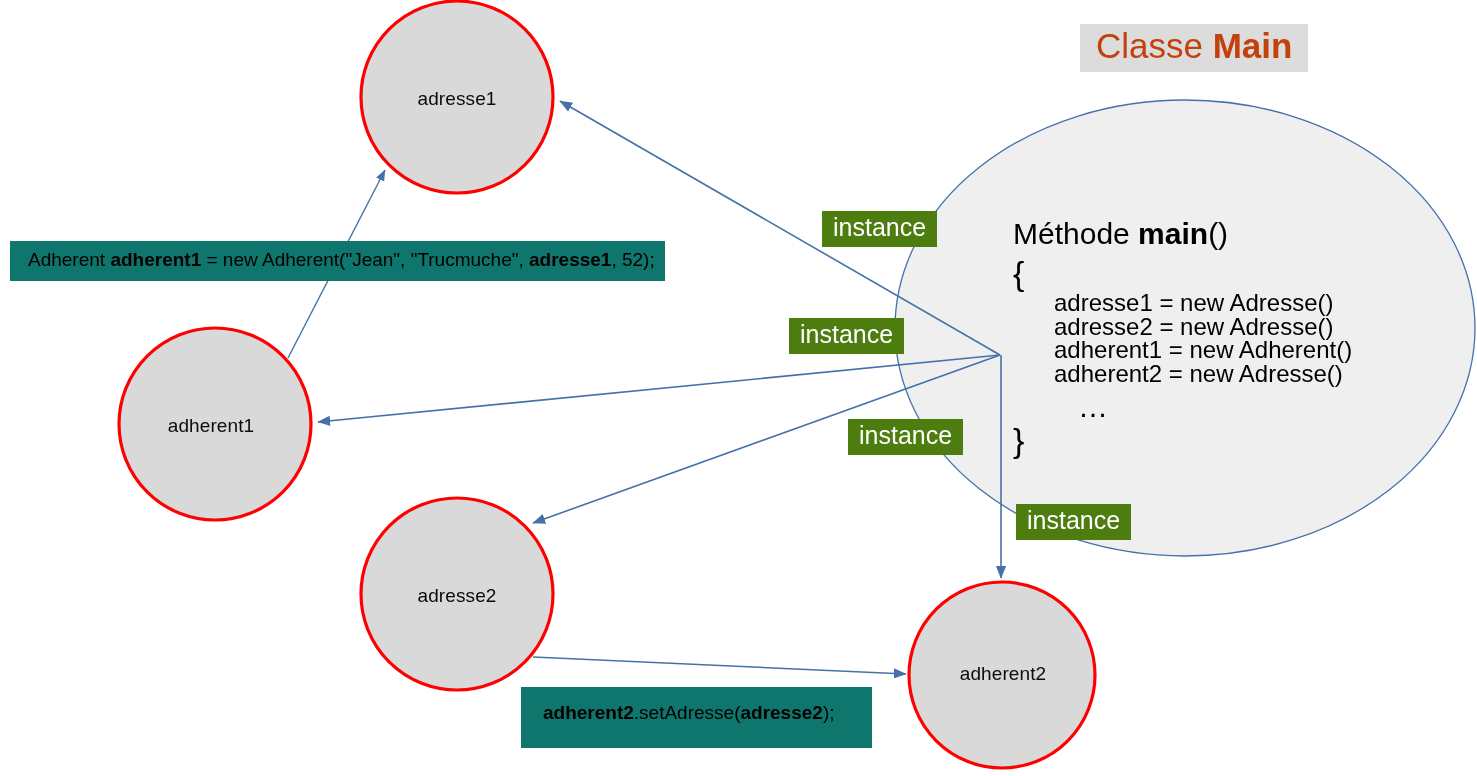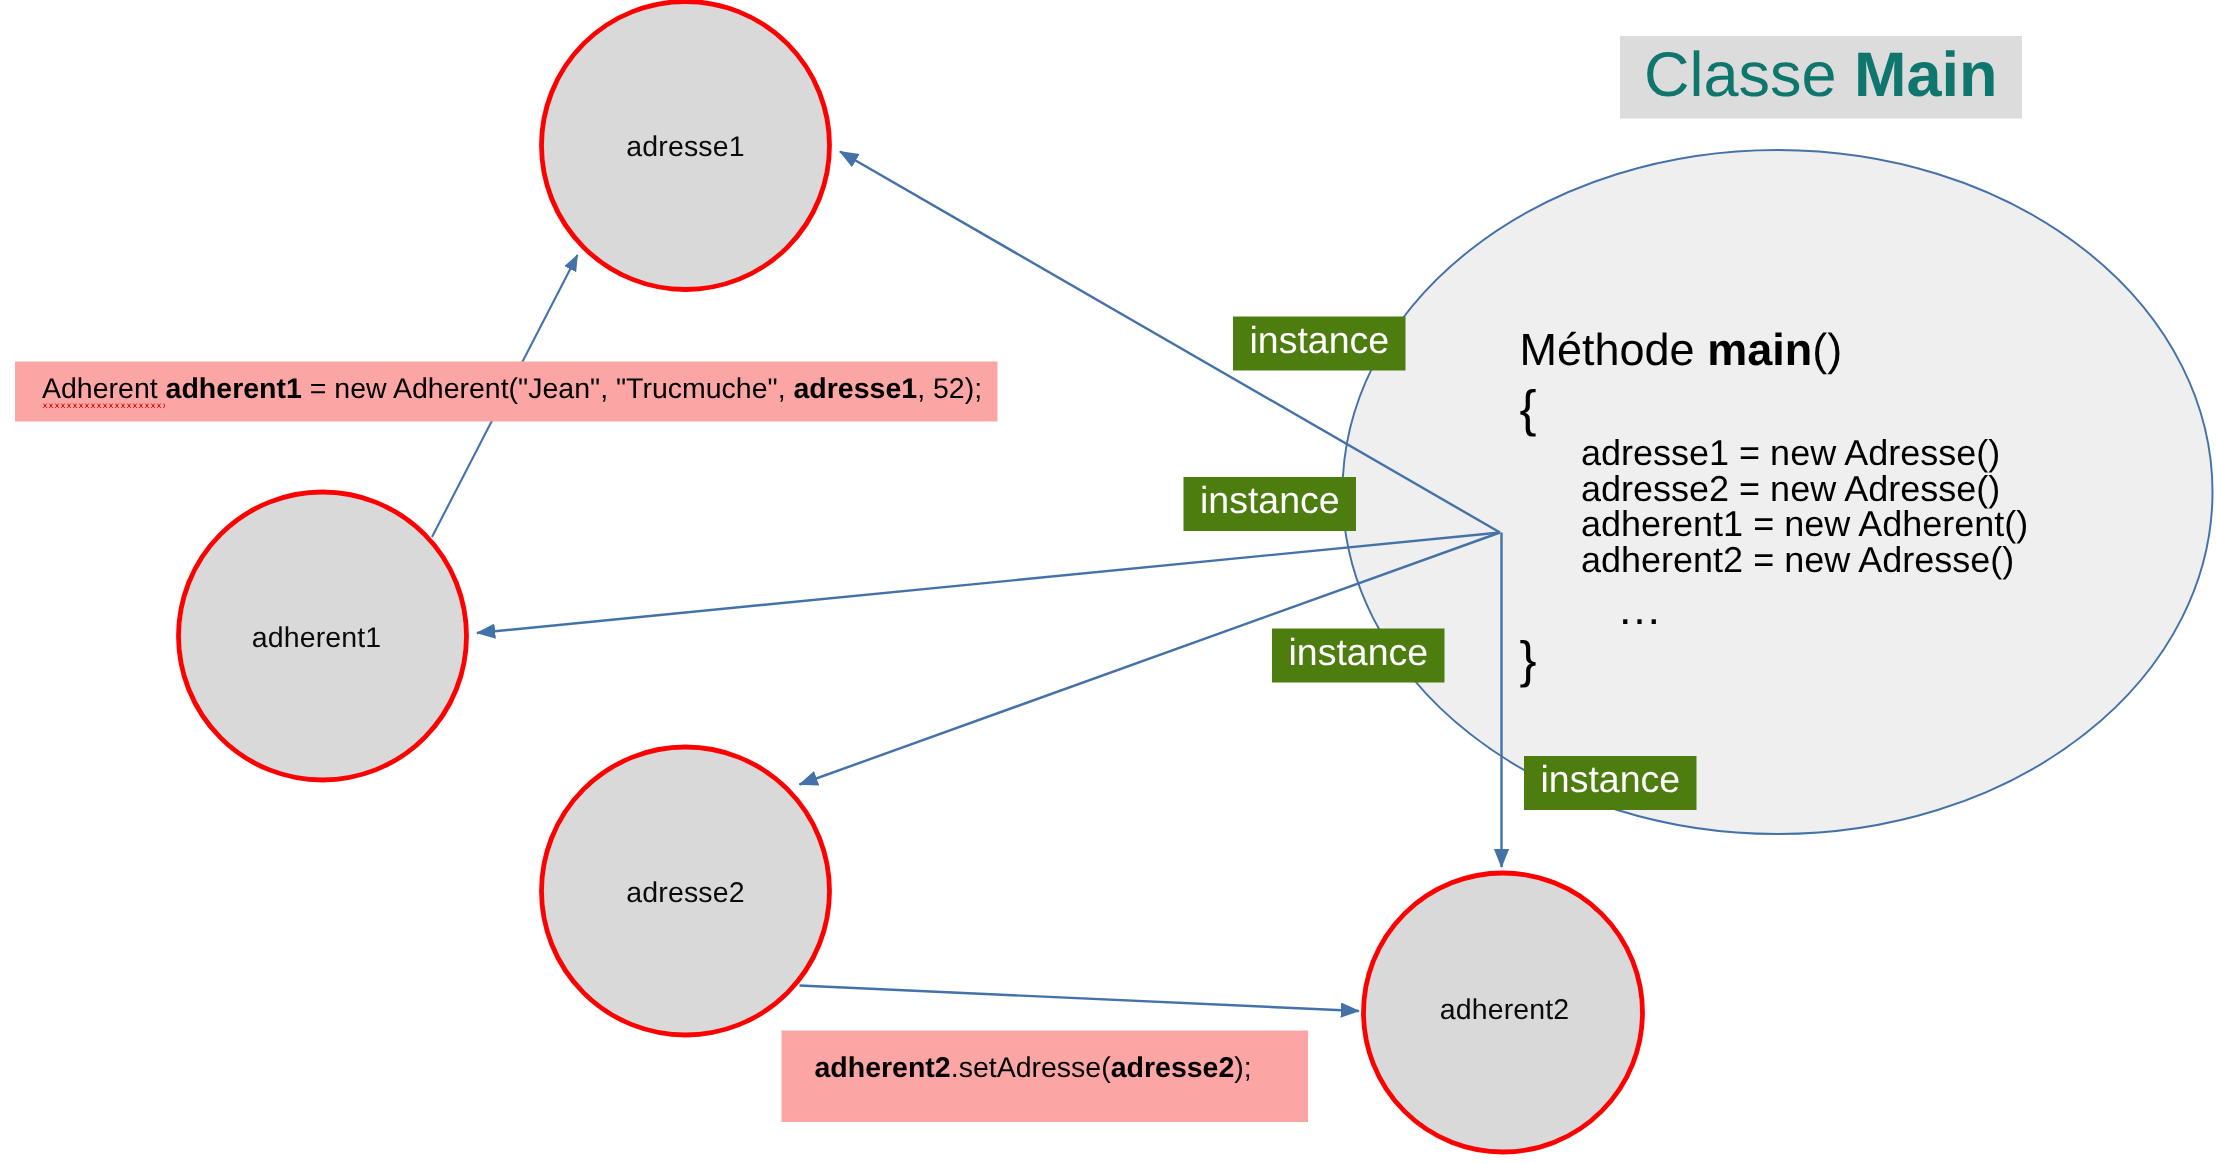--- a/index.html
+++ b/index.html
@@ -9,21 +9,21 @@
 
   
   #canvas{position:absolute;left:0;top:0;width:1477px;height:776px;}
 
   
   .node-label{
     position:absolute;text-align:center;font-size:19px;color:#0b0b0b;
     white-space:nowrap;transform:translate(-50%,-50%);letter-spacing:.1px;
   }
   .title-badge{
-    position:absolute;background:#dcdcdc;color:#0f766e;font-size:42px;
+    position:absolute;background:#dcdcdc;color:#c2410c;font-size:35px;
     padding:4px 16px 7px 16px;white-space:nowrap;line-height:1.05;
   }
   .title-badge b{font-weight:bold;}
 
   .method-head{
     position:absolute;font-size:30px;color:#000;white-space:nowrap;line-height:1.18;
   }
   .method-head b{font-weight:bold;}
   .brace{position:absolute;font-size:34px;color:#000;line-height:1;}
   .code-lines{position:absolute;font-size:24px;color:#000;line-height:23.5px;white-space:nowrap;}
@@ -34,21 +34,21 @@
        background-size:4px 3px;background-repeat:repeat-x;background-position:0 100%;
        padding-bottom:2px;}
   .dots{position:absolute;font-size:30px;letter-spacing:2px;color:#000;line-height:1;}
 
   .instance-badge{
     position:absolute;background:#4d7c0f;color:#ffffff;font-size:25px;
     padding:2px 11px 5px 11px;white-space:nowrap;line-height:1.15;
   }
 
   .code-box{
-    position:absolute;background:#fca5a5;color:#000;font-size:19px;
+    position:absolute;background:#0f766e;color:#000;font-size:19px;
     white-space:nowrap;line-height:1.3;
   }
   .code-box b{font-weight:bold;}
 </style>
 </head>
 <body>
 
 <div id="stage">
 
   <svg id="canvas" viewBox="0 0 1477 776">

